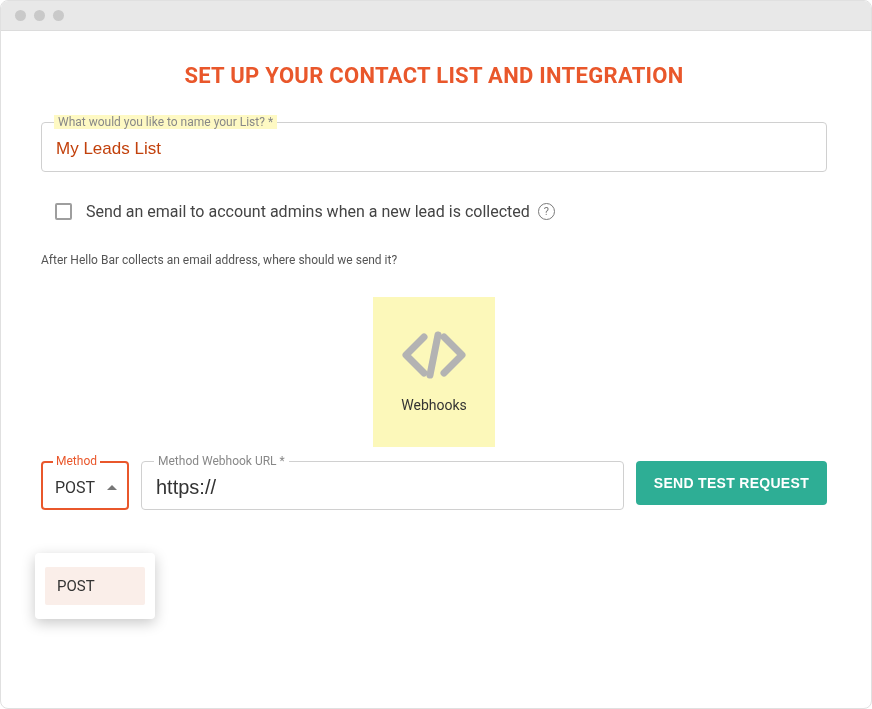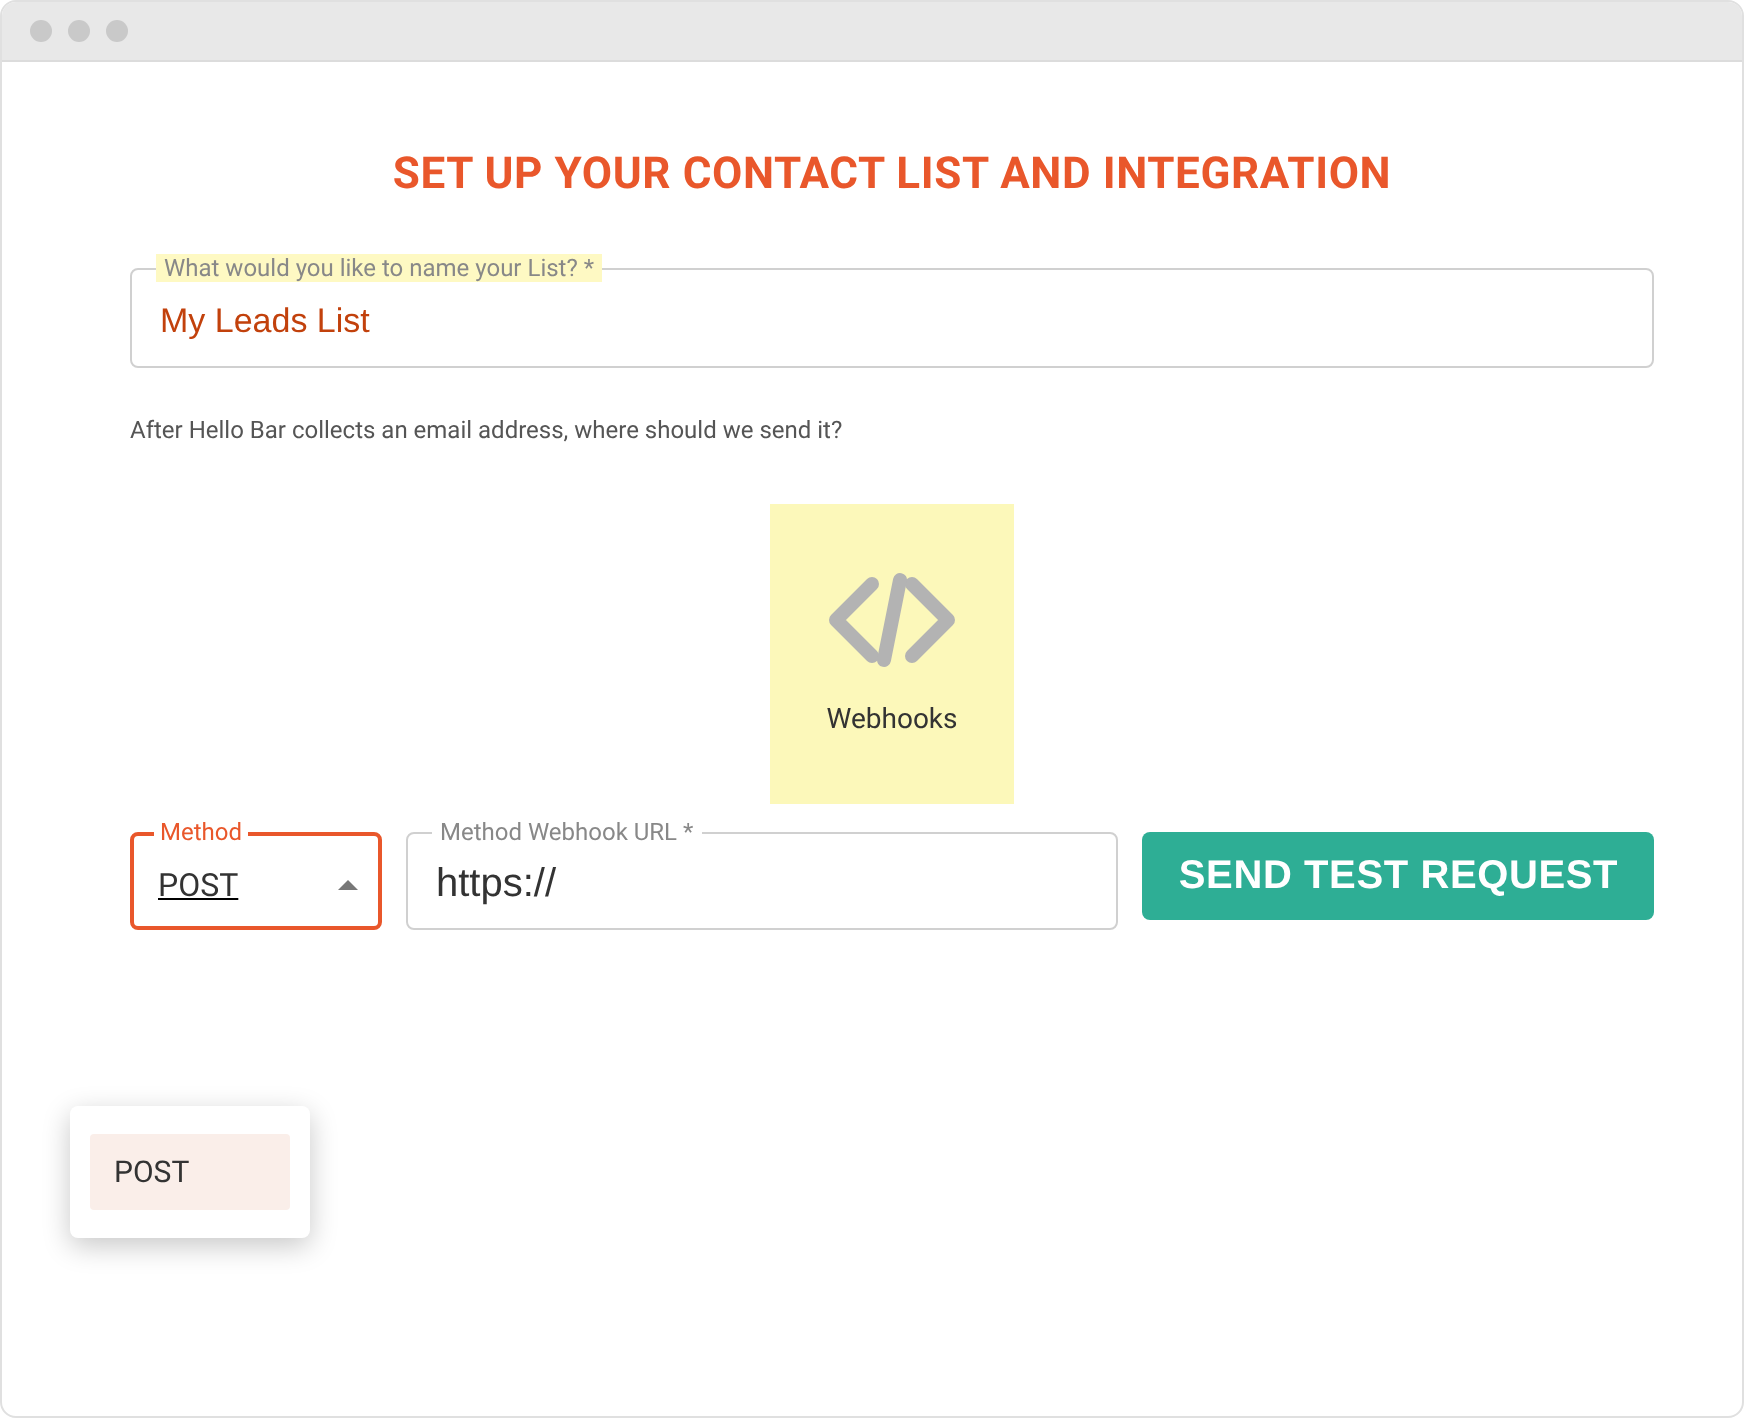--- a/index.html
+++ b/index.html
@@ -20,23 +20,22 @@
       display: flex;
       align-items: center;
       padding-left: 14px;
       gap: 8px;
     }
     .titlebar .dot {
       width: 11px; height: 11px; border-radius: 50%;
       background: #c9c9c9;
     }
     .content {
-      padding: 32px 44px 20px 64px;
-      position: relative;
-      margin-top: 12px;
+      padding: 32px 44px 20px 40px;
+      position: relative;
     }
     .page-title {
       text-align: center;
       color: #e9572b;
       font-weight: 700;
       font-size: 22px;
       letter-spacing: 0.3px;
       margin-bottom: 34px;
     }
     .field-wrap {
@@ -120,25 +119,24 @@
       display: flex;
       gap: 12px;
       align-items: stretch;
       margin-bottom: 18px;
     }
     .method-field {
       position: relative;
       border: 2px solid #e9572b;
       border-radius: 4px;
       padding: 14px 10px 10px 12px;
-      width: 126px;
+      width: 88px;
       display: flex;
       align-items: center;
       justify-content: space-between;
-      text-decoration: underline;
     }
     .method-field .float-label-small {
       position: absolute;
       top: -9px;
       left: 10px;
       background: #fff;
       padding: 0 3px;
       font-size: 12px;
       color: #e9572b;
     }
@@ -173,21 +171,21 @@
       outline: none;
       width: 100%;
       font-size: 20px;
       color: #333;
       background: transparent;
     }
     .btn {
       border: none;
       border-radius: 4px;
       font-weight: 700;
-      font-size: 20px;
+      font-size: 14px;
       letter-spacing: 0.3px;
       cursor: pointer;
       color: #fff;
       display: inline-flex;
       align-items: center;
       justify-content: center;
     }
     .btn-teal {
       background: #2eae95;
     }
@@ -255,20 +253,27 @@
   </div>
 
   <div class="content">
     <h1 class="page-title">SET UP YOUR CONTACT LIST AND INTEGRATION</h1>
 
     <div class="field-wrap">
       <span class="float-label">What would you like to name your List? *</span>
       <input type="text" value="My Leads List" style="">
     </div>
 
+    <div class="checkbox-row">
+      <div class="checkbox"></div>
+      <div class="checkbox-label">
+        <span>Send an email to account admins when a new lead is collected</span>
+        <span class="help-icon">?</span>
+      </div>
+    </div>
 
     <p class="prompt-text">After Hello Bar collects an email address, where should we send it?</p>
 
     <div class="webhook-tile">
       <span>
         <svg width="64" height="48" viewBox="0 0 64 48">
           <path d="M22 6 L4 24 L22 42" stroke="#b3b3b3" stroke-width="7" fill="none" stroke-linecap="round" stroke-linejoin="round"></path>
           <path d="M42 6 L60 24 L42 42" stroke="#b3b3b3" stroke-width="7" fill="none" stroke-linecap="round" stroke-linejoin="round"></path>
           <line x1="36" y1="4" x2="28" y2="44" stroke="#b3b3b3" stroke-width="7" stroke-linecap="round"></line>
         </svg>

